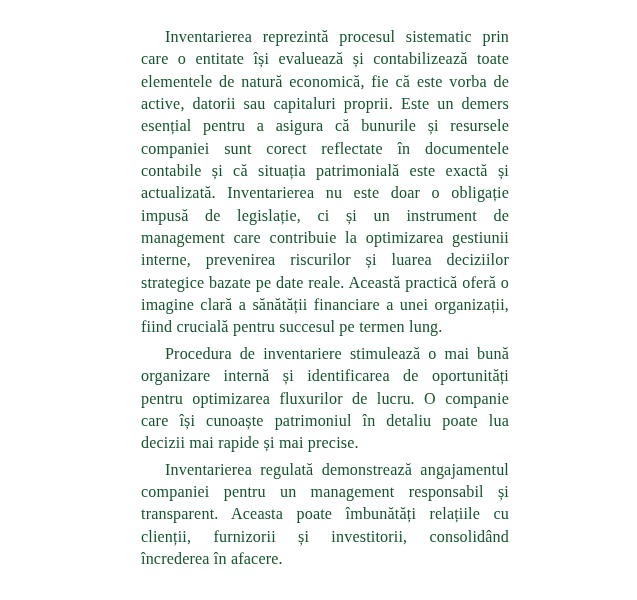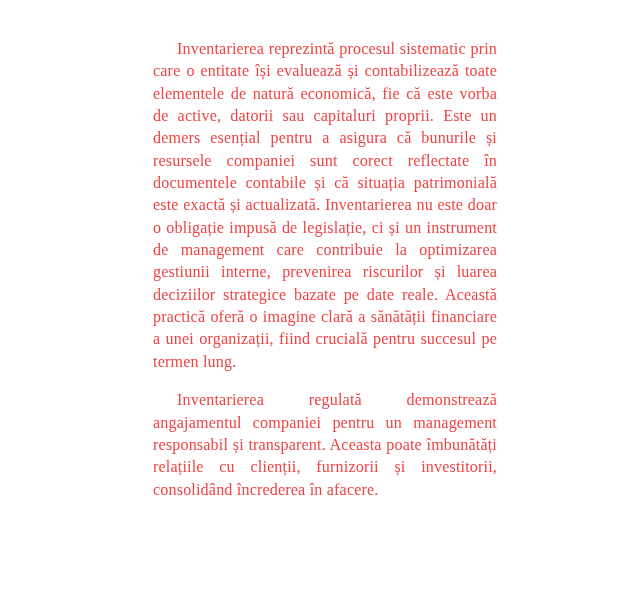--- a/index.html
+++ b/index.html
@@ -21,40 +21,41 @@
     background: #ffffff;
     box-sizing: border-box;
   }
   .text-column {
     position: absolute;
     left: 137px;
     top: 22px;
     width: 376px;
   }
   .para {
-    margin: 16px;
+    margin: 4px;
     padding: 0;
     text-indent: 24px;
     text-align: justify;
     text-justify: inter-word;
     font-size: 16.1px;
     line-height: 22.35px;
-    color: #ef4444;
+    color: #14532d;
     font-weight: 400;
     letter-spacing: 0.01em;
     -webkit-font-smoothing: antialiased;
     hyphens: none;
     word-spacing: 0.005em;
   }
   .para:last-child {
     text-align: justify;
   }
 </style>
 </head>
 <body>
 
 <div class="page">
   <div class="text-column">
     <p class="para">Inventarierea reprezintă procesul sistematic prin care o entitate își evaluează și contabilizează toate elementele de natură economică, fie că este vorba de active, datorii sau capitaluri proprii. Este un demers esențial pentru a asigura că bunurile și resursele companiei sunt corect reflectate în documentele contabile și că situația patrimonială este exactă și actualizată. Inventarierea nu este doar o obligație impusă de legislație, ci și un instrument de management care contribuie la optimizarea gestiunii interne, prevenirea riscurilor și luarea deciziilor strategice bazate pe date reale. Această practică oferă o imagine clară a sănătății financiare a unei organizații, fiind crucială pentru succesul pe termen lung.</p>
+    <p class="para">Procedura de inventariere stimulează o mai bună organizare internă și identificarea de oportunități pentru optimizarea fluxurilor de lucru. O companie care își cunoaște patrimoniul în detaliu poate lua decizii mai rapide și mai precise.</p>
     <p class="para">Inventarierea regulată demonstrează angajamentul companiei pentru un management responsabil și transparent. Aceasta poate îmbunătăți relațiile cu clienții, furnizorii și investitorii, consolidând încrederea în afacere.</p>
 
   </div>
 </div>
 
 </body></html>

